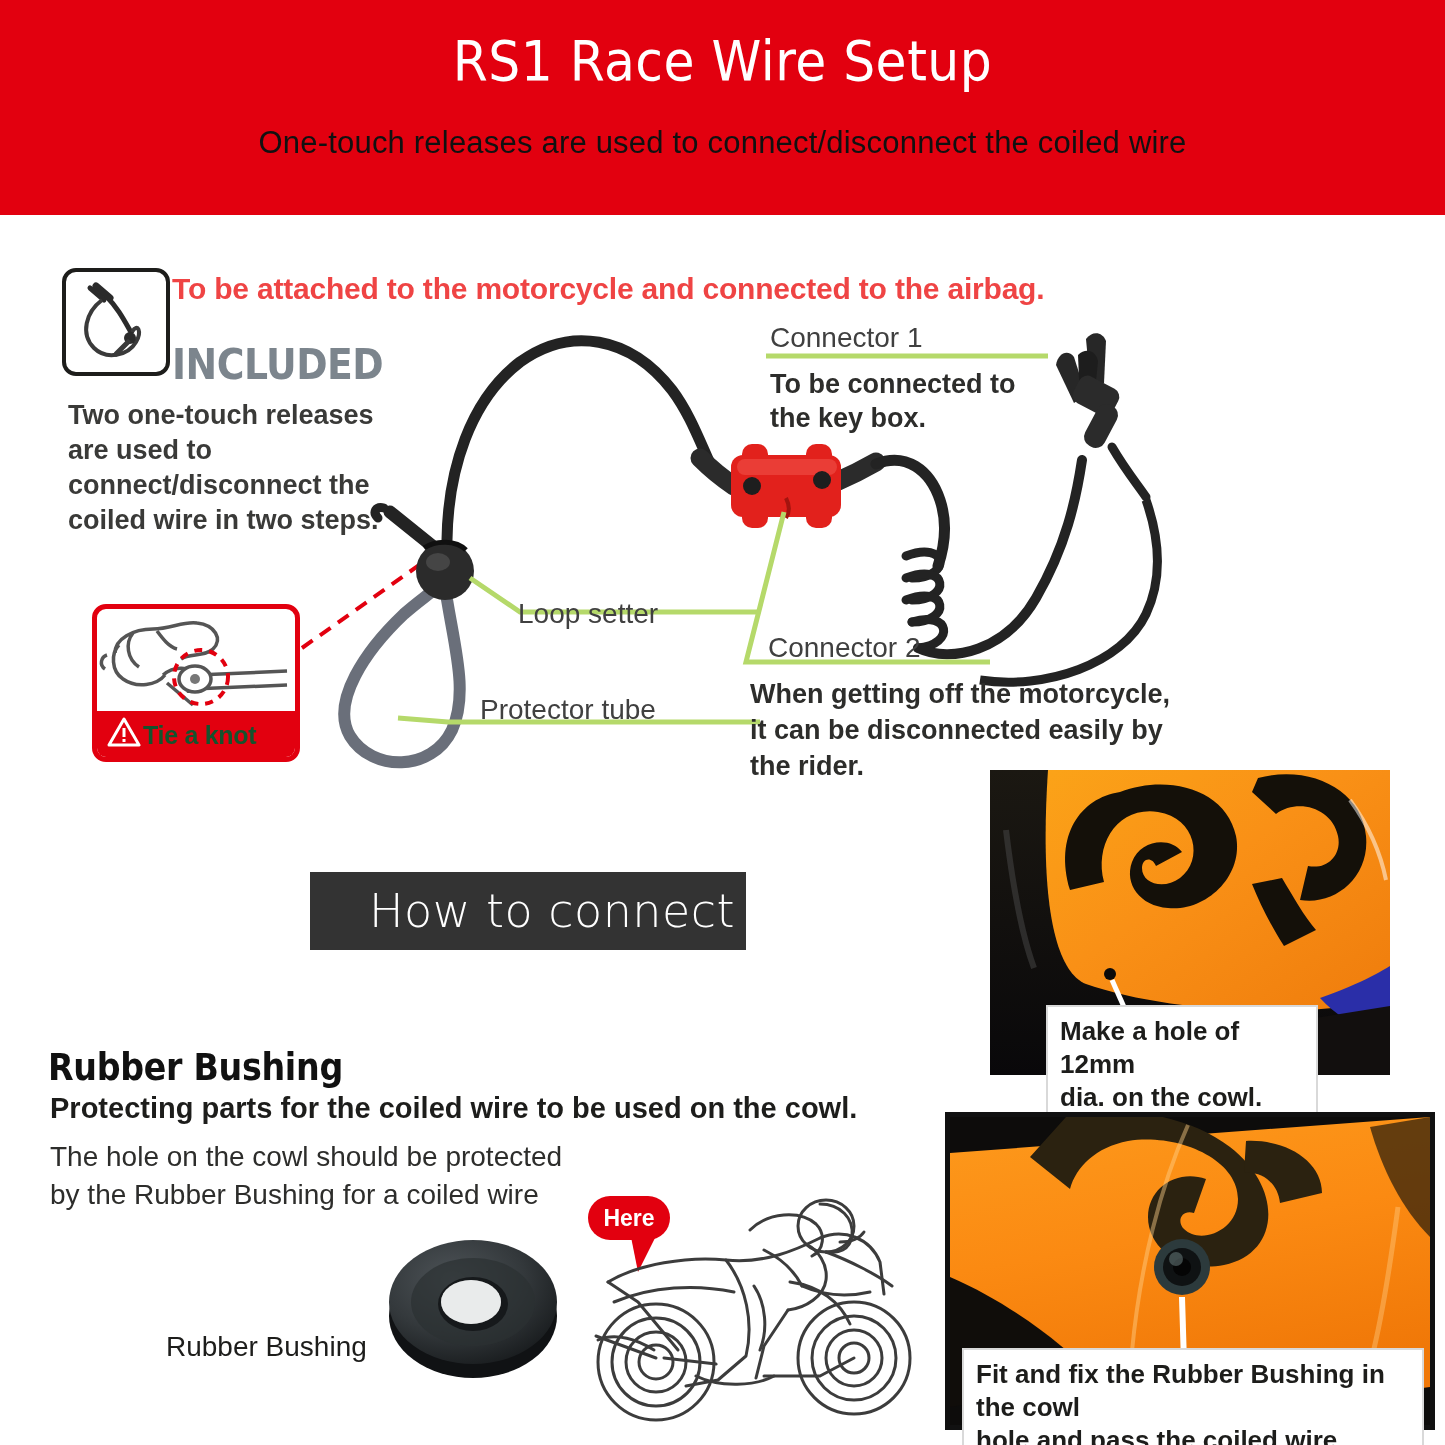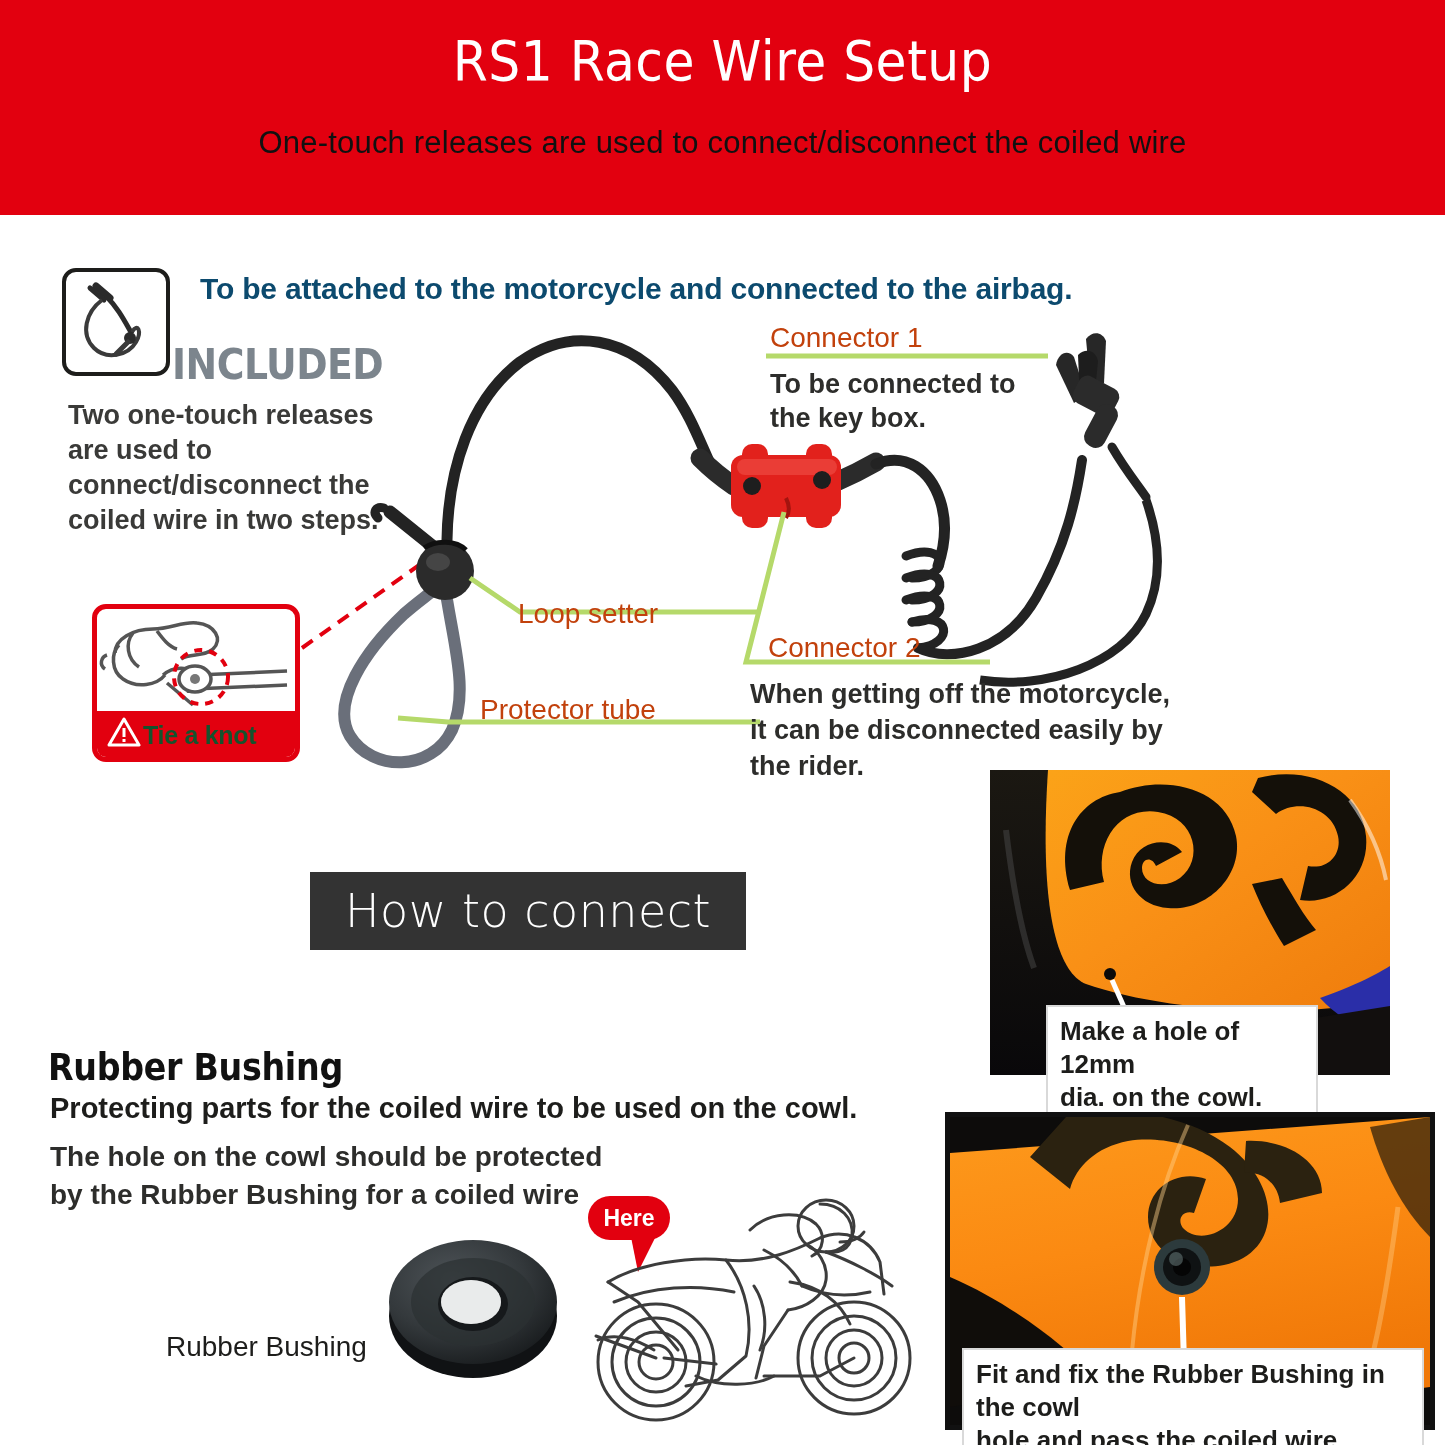--- a/index.html
+++ b/index.html
@@ -25,23 +25,22 @@
   .header-sub{
     position:absolute;left:0;top:125px;width:1445px;text-align:center;
     color:#111111;font-size:31px;font-weight:400;letter-spacing:.2px;
   }
 
   
   .diagram{position:absolute;left:0;top:215px;width:1445px;height:620px;}
 
   .head-line{
     position:absolute;left:172px;top:272px;
-    font-size:30px;font-weight:bold;color:#0c4a6e;white-space:nowrap;
+    font-size:30px;font-weight:bold;color:#ef4444;white-space:nowrap;
     letter-spacing:-.2px;
-    margin-left:28px;
   }
 
   .included-box{
     position:absolute;left:62px;top:268px;width:108px;height:108px;
     border:4px solid #1d1d1b;border-radius:14px;background:#fff;
     box-sizing:border-box;
   }
   .included-word{
     position:absolute;left:172px;top:340px;
     font-size:42px;font-weight:bold;color:#7c858d;letter-spacing:-.5px;
@@ -61,46 +60,46 @@
   .knot-card .band{
     position:absolute;left:0;bottom:0;width:100%;height:46px;background:#e2000f;
   }
   .knot-label{
     position:absolute;left:46px;bottom:7px;color:#14532d;font-size:25px;font-weight:bold;
     letter-spacing:-.3px;
   }
   .warn-tri{position:absolute;left:10px;bottom:10px;}
 
   
-  .lbl{position:absolute;font-size:28px;color:#c2410c;white-space:nowrap;}
+  .lbl{position:absolute;font-size:28px;color:#404040;white-space:nowrap;}
   .para{position:absolute;font-size:27px;line-height:36px;color:#2d2d2b;font-weight:bold;}
 
   
   .how-banner{
     position:absolute;left:310px;top:872px;width:436px;height:78px;
     background:#333333;
   }
   .how-banner span{
     display:block;width:100%;text-align:center;line-height:78px;
     color:#ffffff;font-size:46px;letter-spacing:.5px;
-    font-family:"DejaVu Sans","Liberation Sans",sans-serif;font-weight:300;
+    font-family:"DejaVu Sans","Liberation Sans",sans-serif;font-weight:300;margin-left:24px;
   }
 
   
   .rb-title{
     position:absolute;left:48px;top:1046px;font-size:37px;font-weight:bold;color:#111;
     font-family:"DejaVu Sans Condensed","Liberation Sans",sans-serif;letter-spacing:-.3px;
   }
   .rb-lead{
     position:absolute;left:50px;top:1092px;font-size:29px;font-weight:bold;color:#1d1d1b;
     white-space:nowrap;
   }
   .rb-body{
     position:absolute;left:50px;top:1138px;width:560px;
-    font-size:28px;line-height:38px;color:#2d2d2b;font-weight:bold;
+    font-size:28px;line-height:38px;color:#2d2d2b;font-weight:normal;
   }
   .rb-caption{
     position:absolute;left:166px;top:1331px;font-size:28px;color:#1d1d1b;
   }
   .here-bubble{
     position:absolute;left:588px;top:1196px;width:82px;height:44px;
     background:#e2000f;border-radius:22px;
   }
   .here-bubble span{
     display:block;width:100%;text-align:center;line-height:44px;

